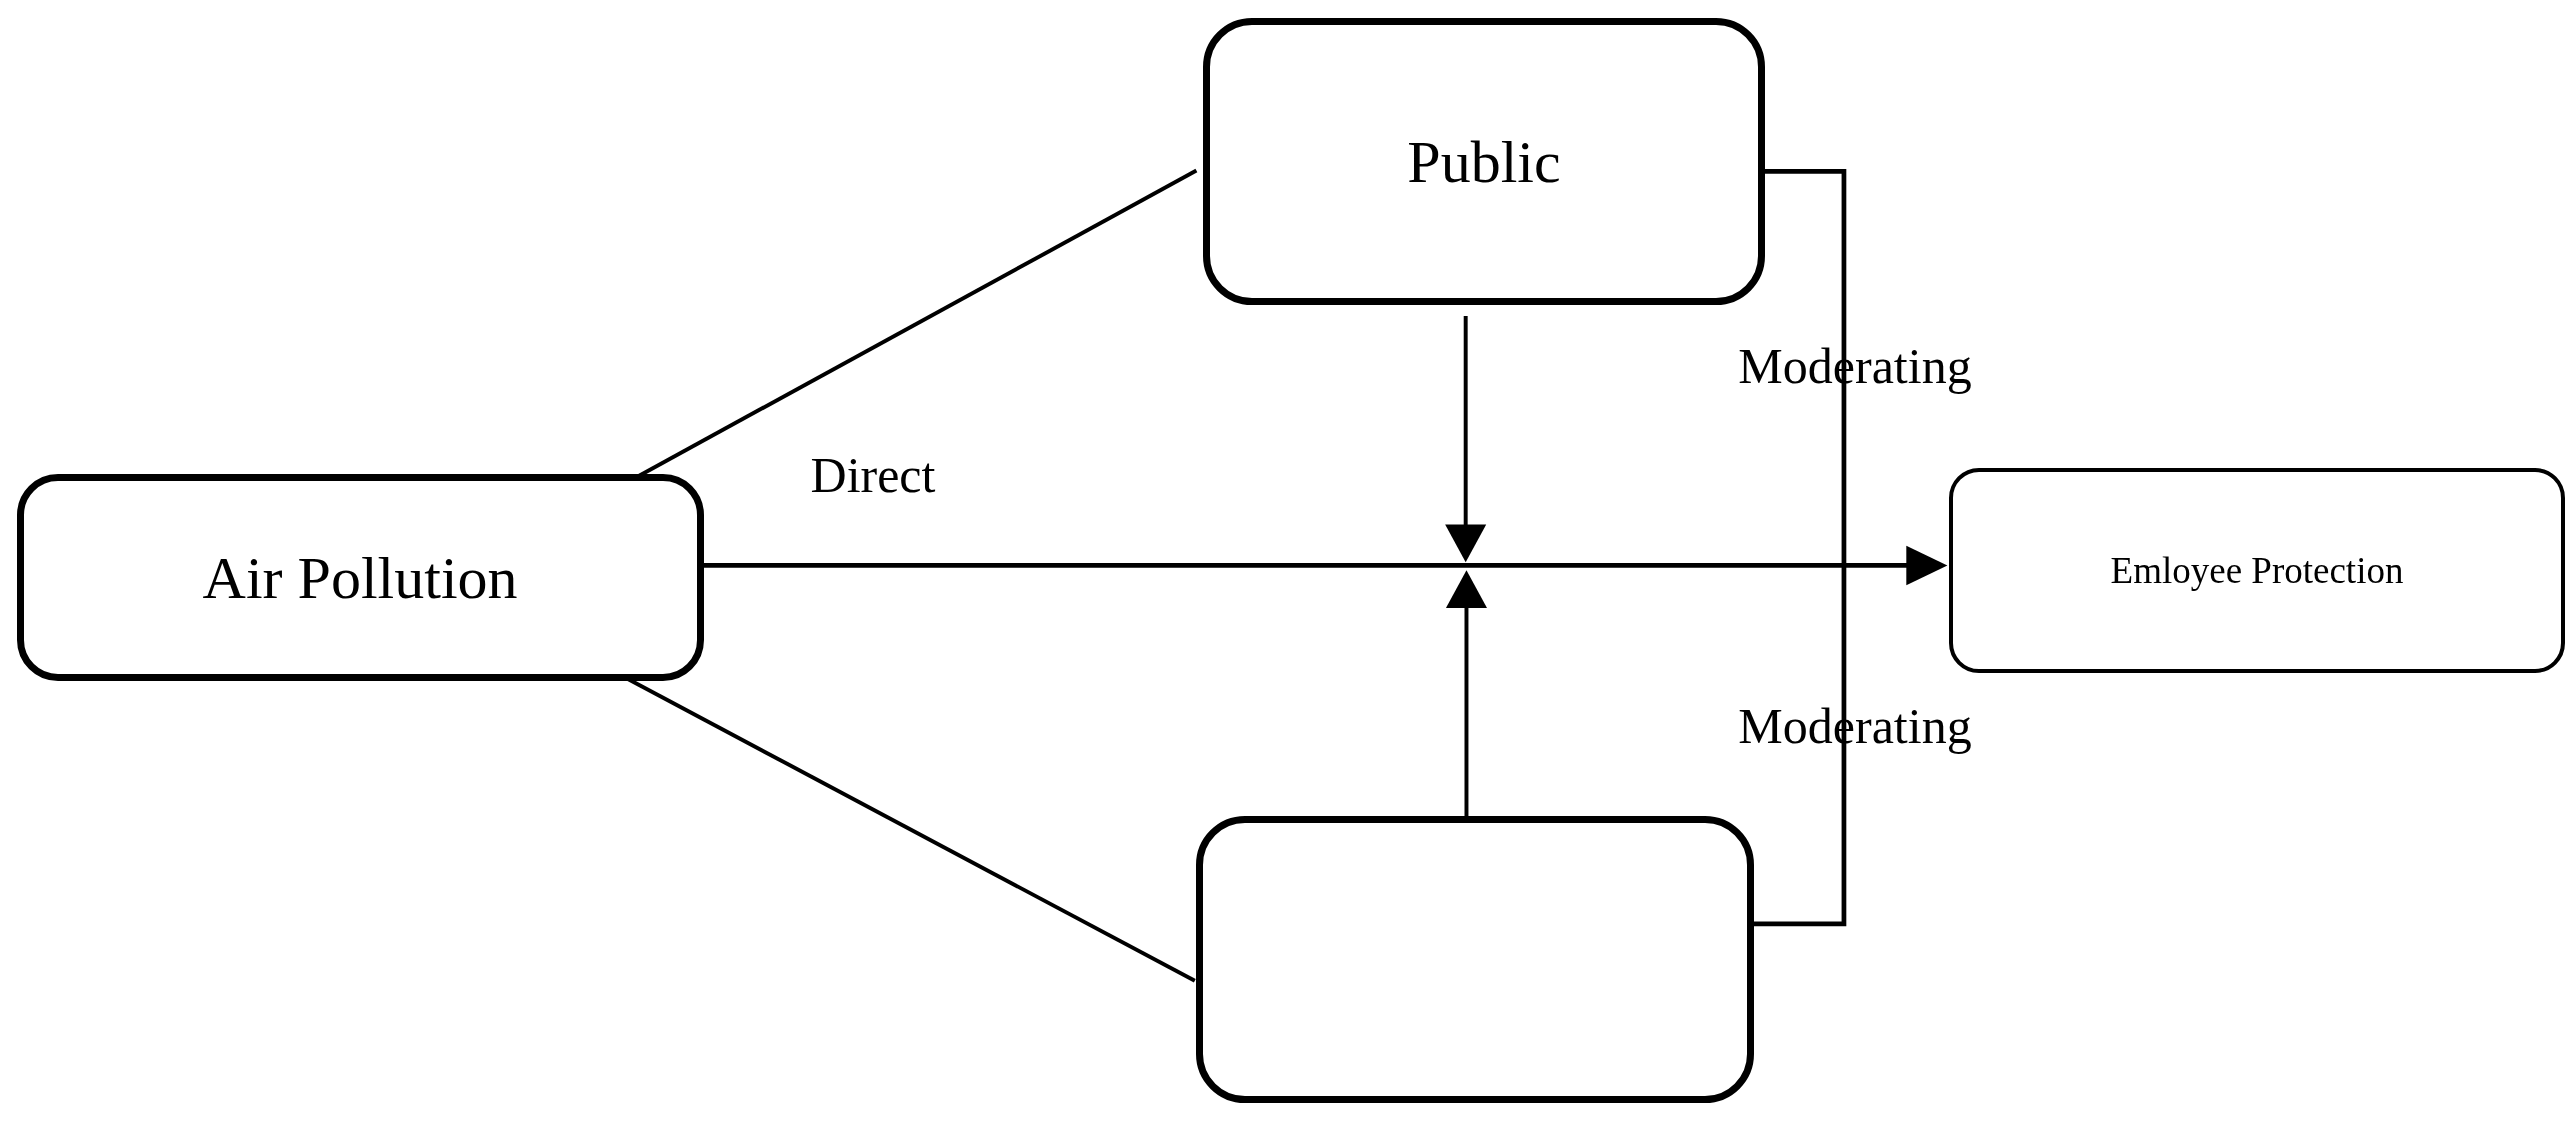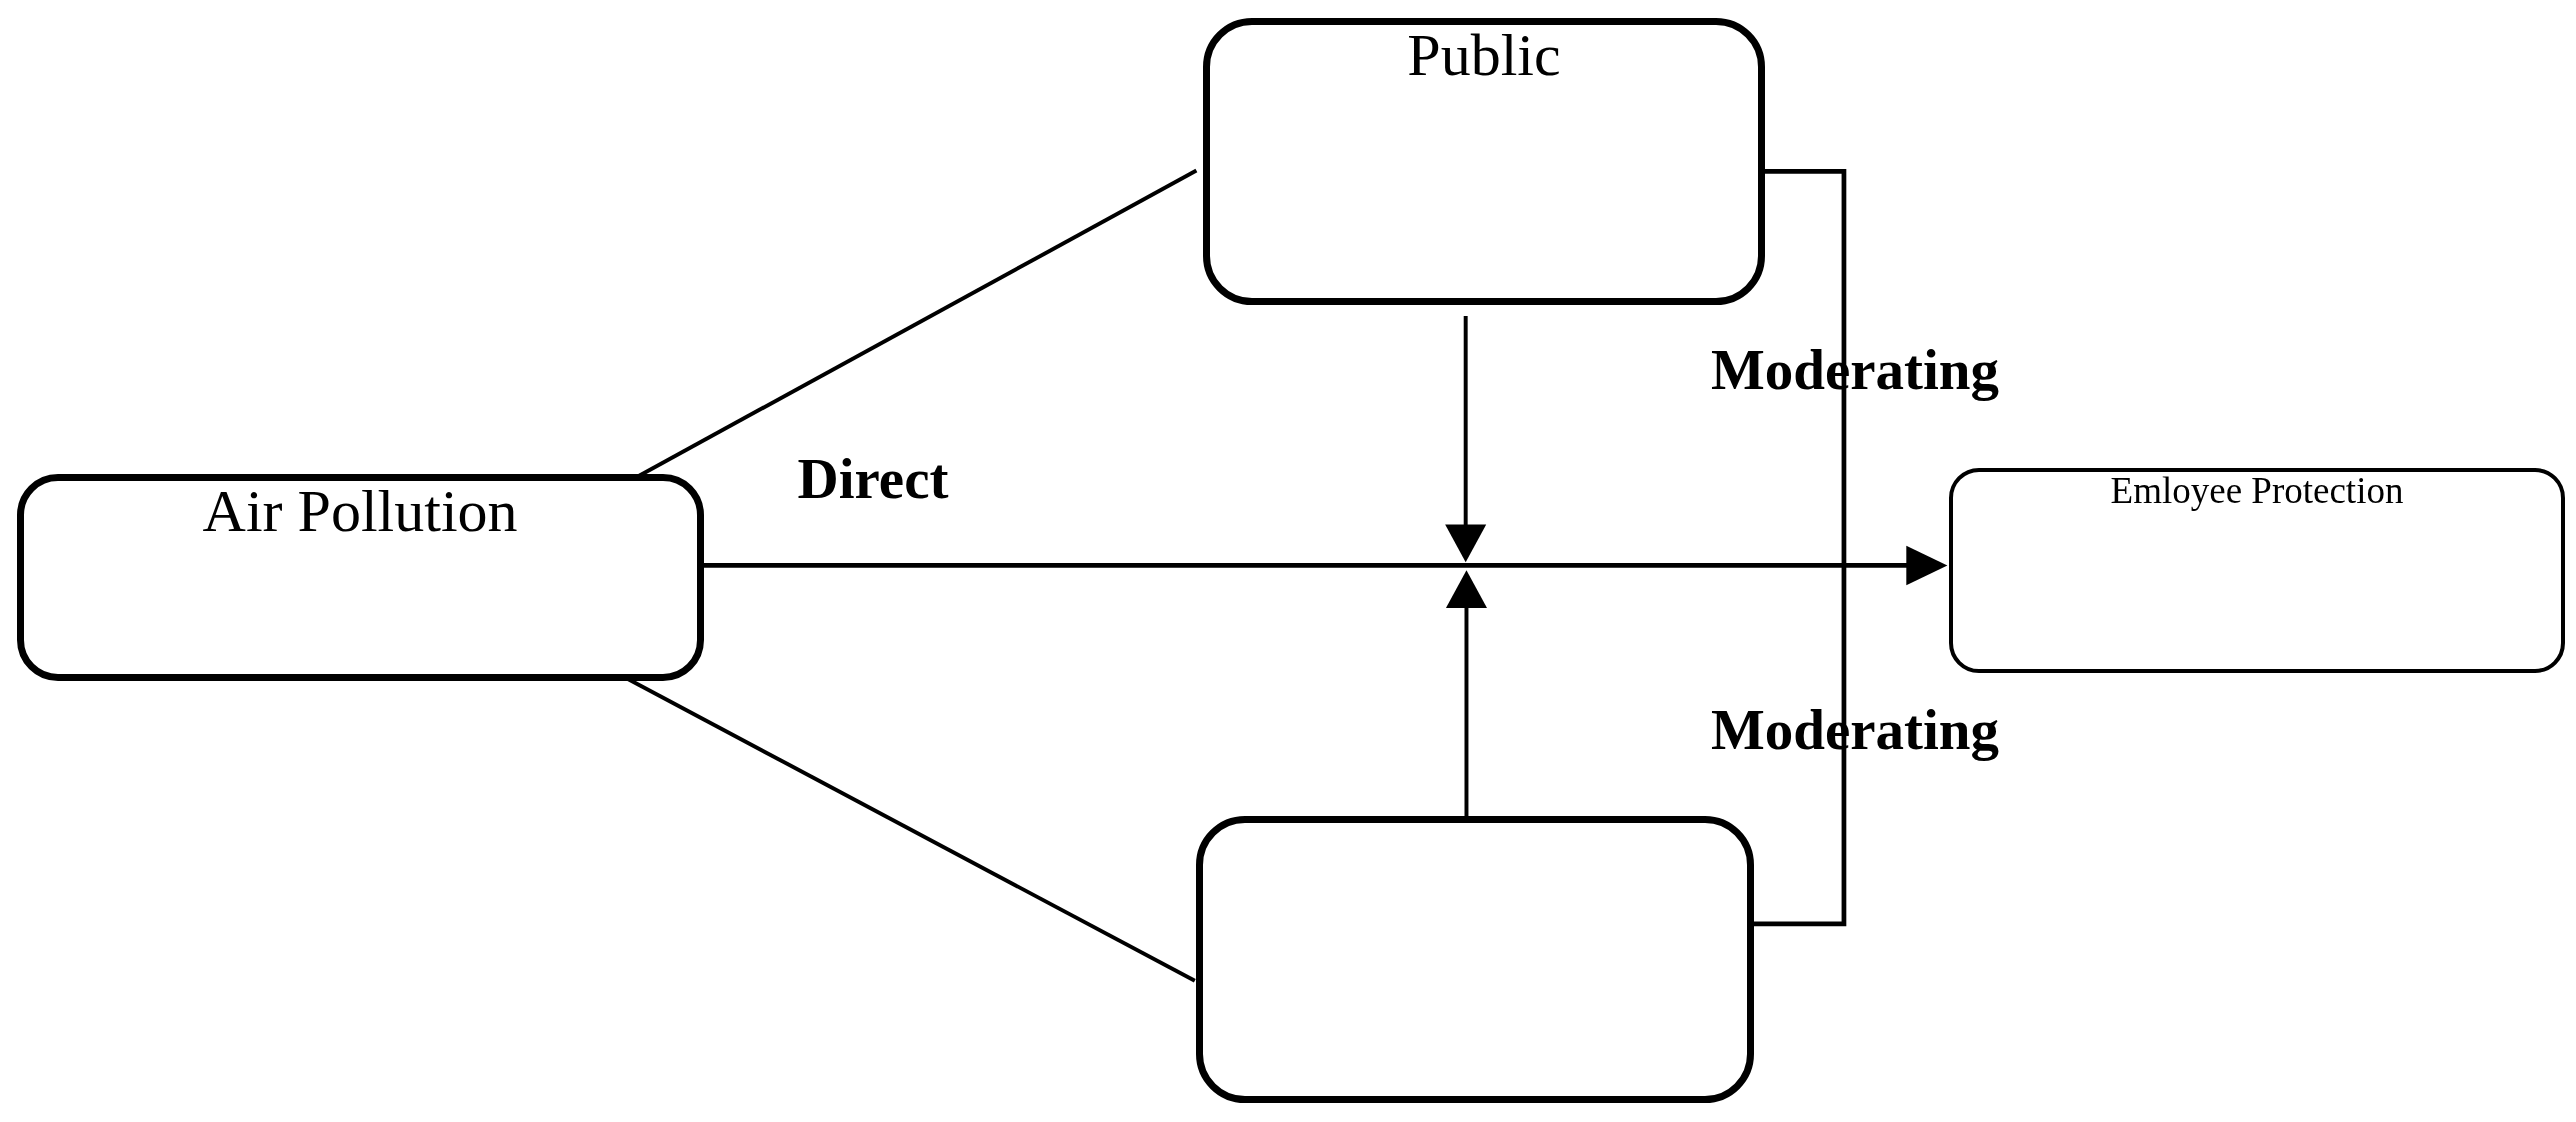--- a/index.html
+++ b/index.html
@@ -22,21 +22,22 @@
     top: 0;
     width: 2576px;
     height: 1123px;
   }
   .node {
     position: absolute;
     background: #ffffff;
     border-style: solid;
     border-color: #000000;
     display: flex;
-    align-items: flex-start;
+    flex-direction: column;
+    align-items: center;
     justify-content: center;
     text-align: center;
     box-sizing: border-box;
   }
   .node .line {
     display: block;
     font-size: 60px;
     line-height: 1.0;
     white-space: nowrap;
   }
@@ -73,25 +74,24 @@
     width: 616px;
     height: 205px;
     border-width: 4.7px;
     border-radius: 30px;
   }
   #node-employee-protection .line {
     font-size: 37px;
   }
   .edge-label {
     position: absolute;
-    font-size: 57px;
+    font-size: 50px;
     line-height: 1.0;
     white-space: nowrap;
     transform: translateX(-50%);
-    font-weight: bold;
   }
   #label-direct   { left: 873px; top: 450px; }
   #label-mod-top  { left: 1855px; top: 341px; }
   #label-mod-bot  { left: 1855px; top: 701px; }
 </style>
 </head>
 <body>
 
 <div class="canvas">
 

